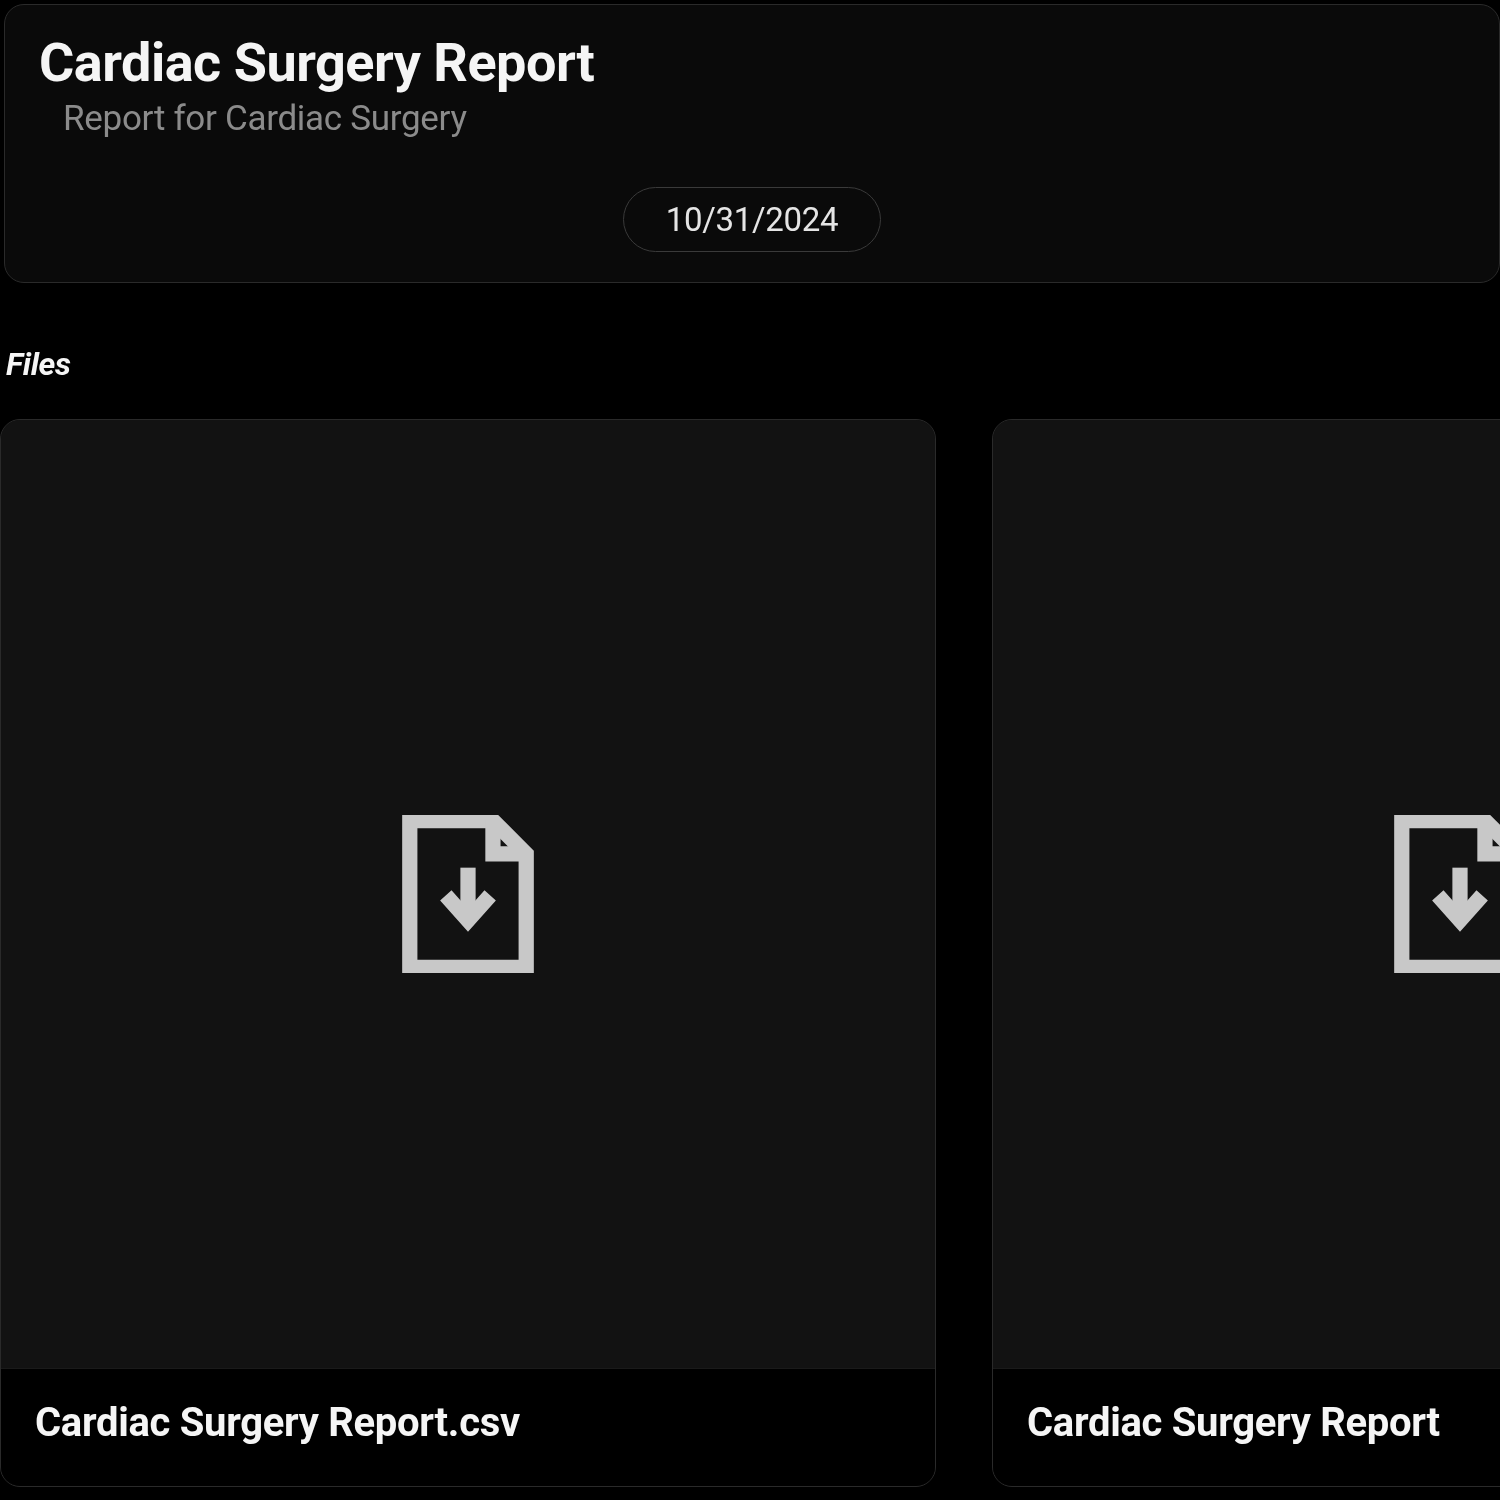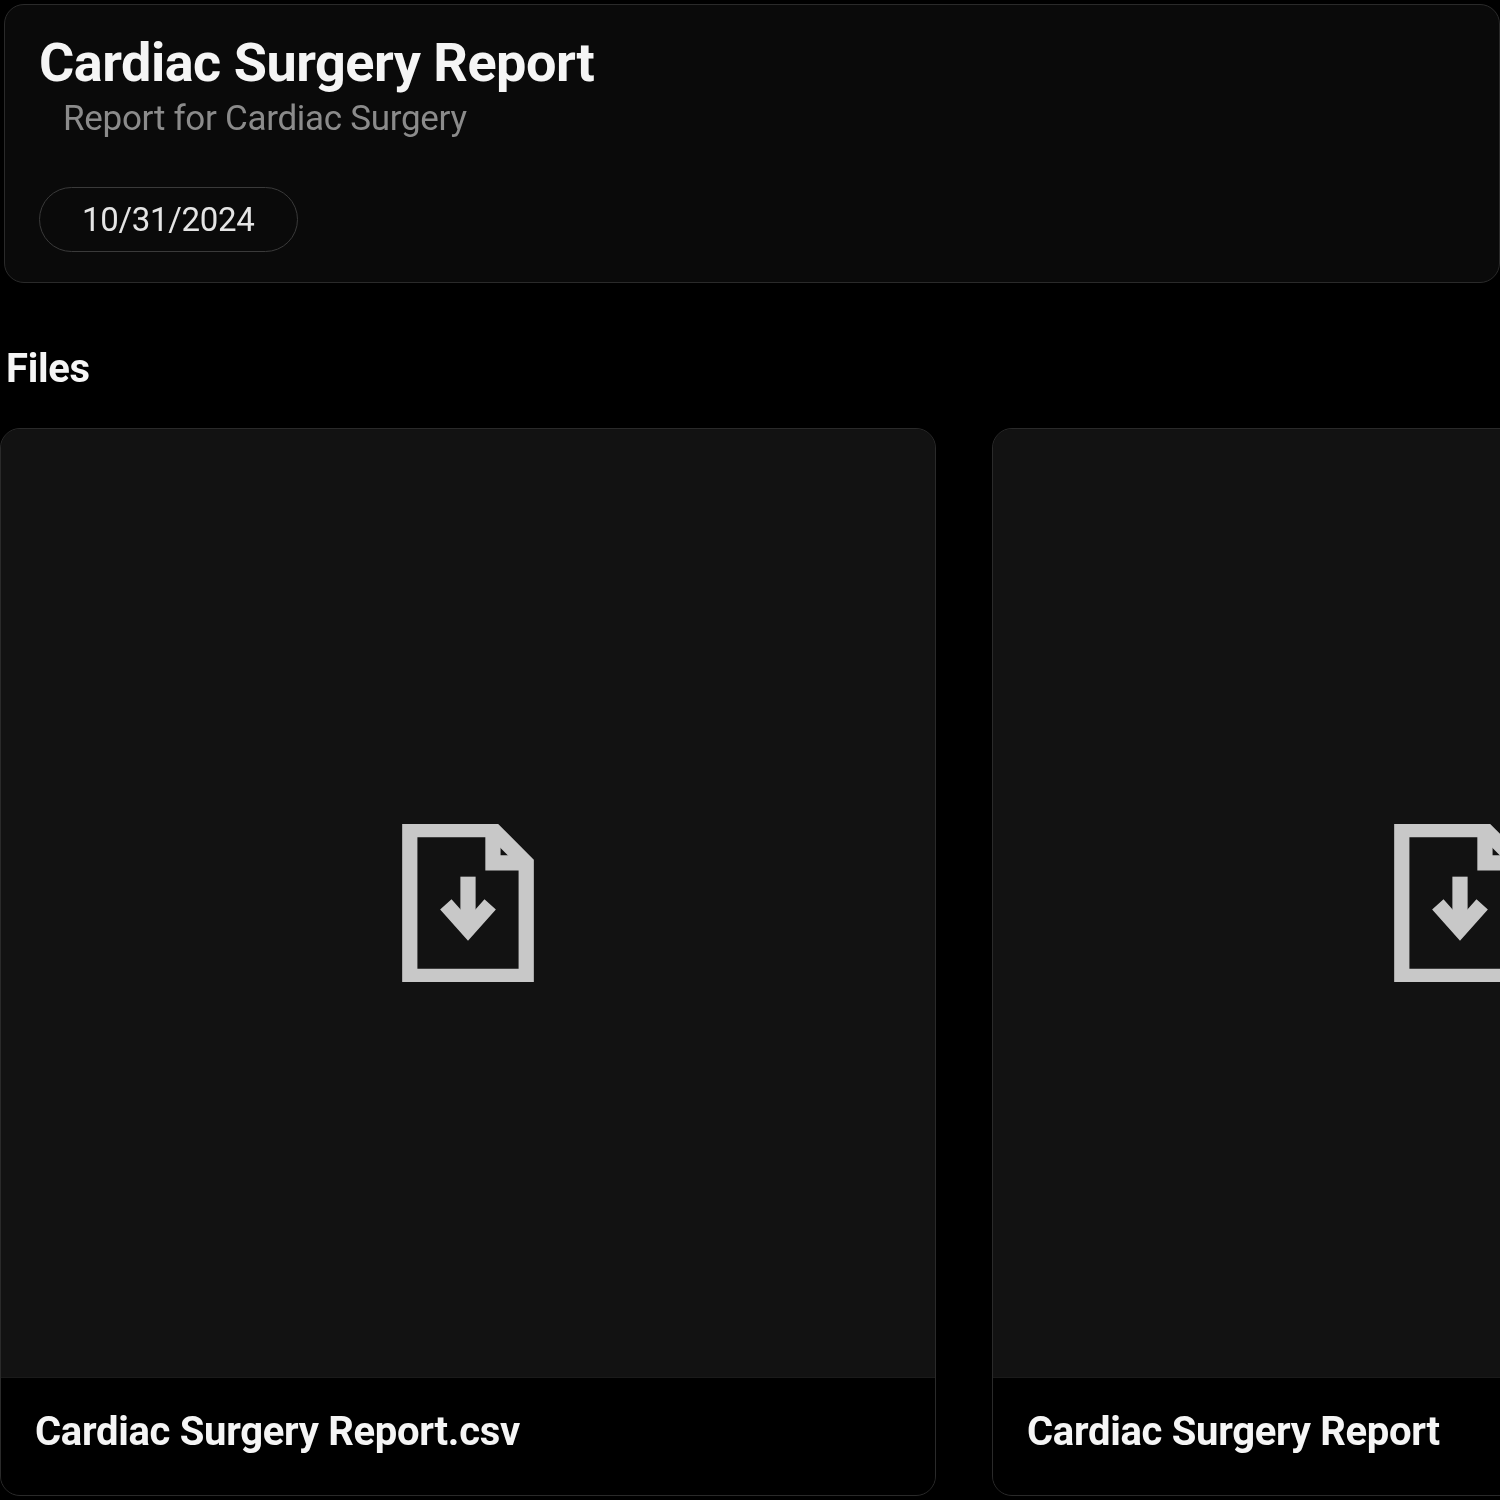--- a/index.html
+++ b/index.html
@@ -35,20 +35,21 @@
       color: #8b8b8b;
       margin-top: 6px;
       letter-spacing: -0.3px;
       margin-left: 24px;
     }
     .badge-row {
       display: flex;
       gap: 20px;
       margin-top: 48px;
       align-items: center;
+      flex-direction: column;
     }
     .badge {
       display: inline-flex;
       align-items: center;
       border-radius: 999px;
       font-size: 33px;
       font-weight: 400;
       letter-spacing: -0.3px;
     }
     .badge-date {
@@ -65,25 +66,26 @@
       gap: 18px;
     }
     .status-dot {
       width: 14px;
       height: 14px;
       border-radius: 50%;
       background: #4bd04b;
       display: inline-block;
     }
     .section-label {
-      font-size: 40px;
+      font-size: 32px;
       font-weight: 700;
       color: #f5f5f5;
       margin: 62px 0 0 6px;
       letter-spacing: -0.3px;
+      font-style: italic;
     }
     .file-grid {
       display: flex;
       gap: 56px;
       margin-top: 36px;
     }
     .file-card {
       width: 936px;
       border: 1px solid #2a2a2a;
       border-radius: 20px;

